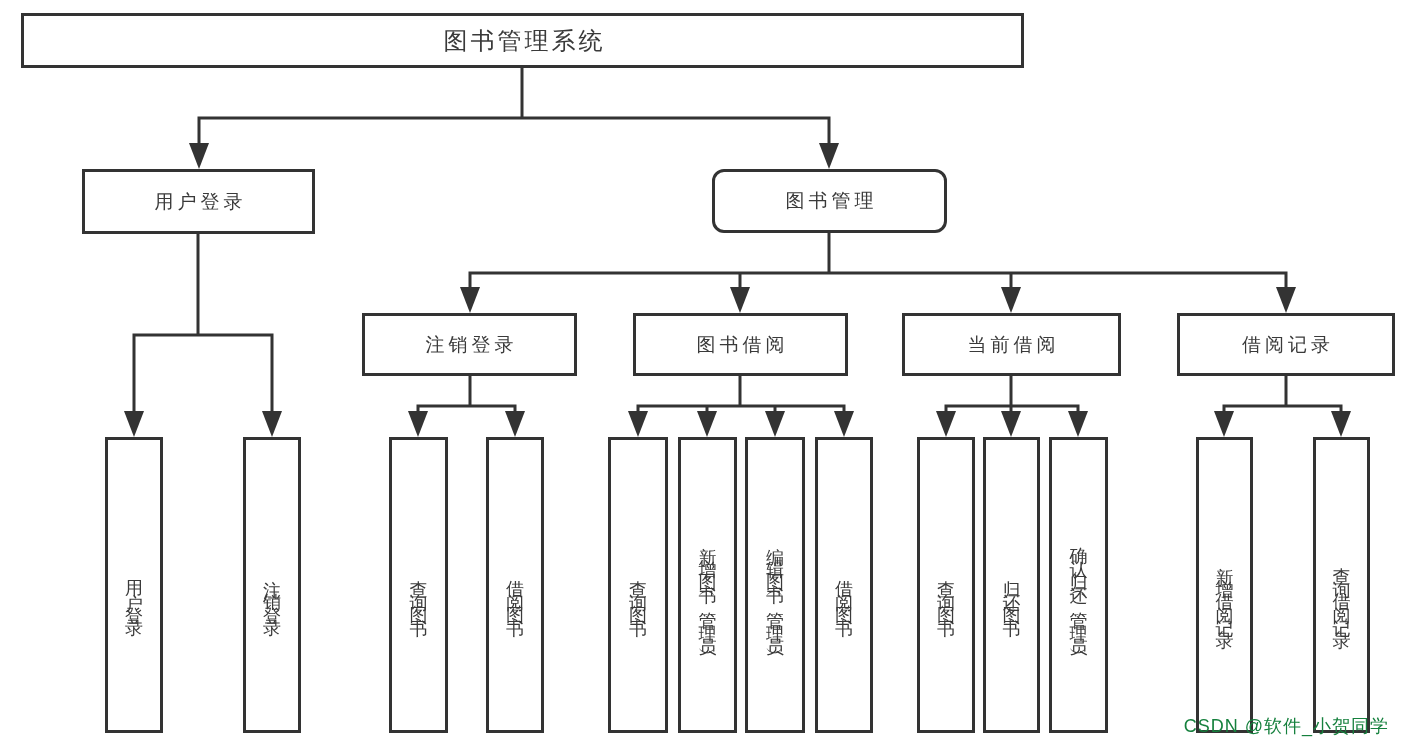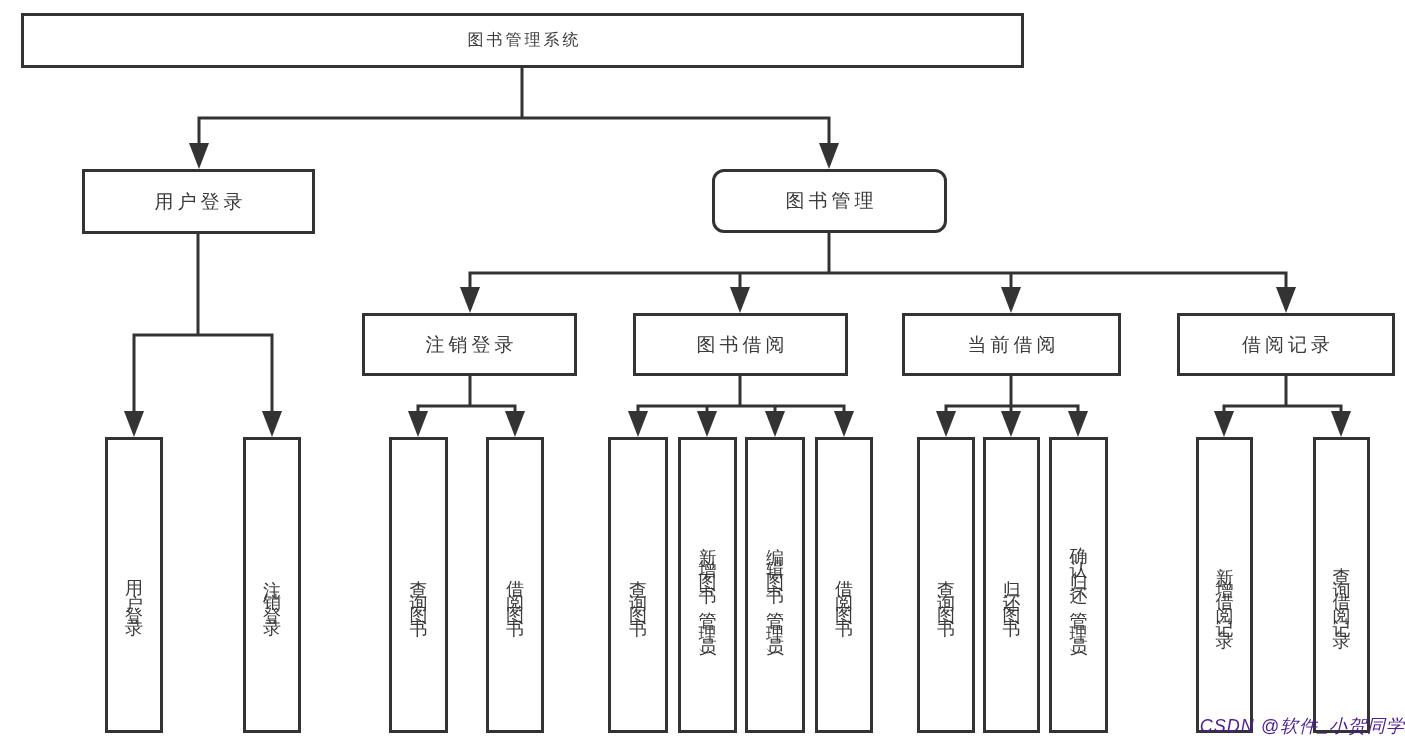--- a/index.html
+++ b/index.html
@@ -32,41 +32,40 @@
     z-index: 1;
     color: #3a3a3a;
   }
   .box .hlabel {
     font-size: 19px;
     letter-spacing: 4px;
     white-space: nowrap;
     padding-left: 4px; 
   }
   .box.root .hlabel {
-    font-size: 16px;
+    font-size: 24px;
     letter-spacing: 3px;
   }
   .box.leaf .vlabel {
     writing-mode: vertical-rl;
     text-orientation: mixed;
     font-size: 18px;
     letter-spacing: 13px;
     padding-top: 13px; 
     white-space: nowrap;
   }
   .watermark {
     position: absolute;
     top: 714px;
-    right: 0;
+    right: 16px;
     font-size: 18px;
-    color: #4c1d95;
+    color: #15803d;
     letter-spacing: 1px;
     z-index: 5;
     white-space: nowrap;
-    font-style: italic;
   }
 </style>
 </head>
 <body>
 
 <div class="canvas">
 
   <svg class="connector-layer" width="1405" height="747" viewBox="0 0 1405 747">
     <g stroke="#333333" stroke-width="3" fill="none" stroke-linejoin="miter">
 

